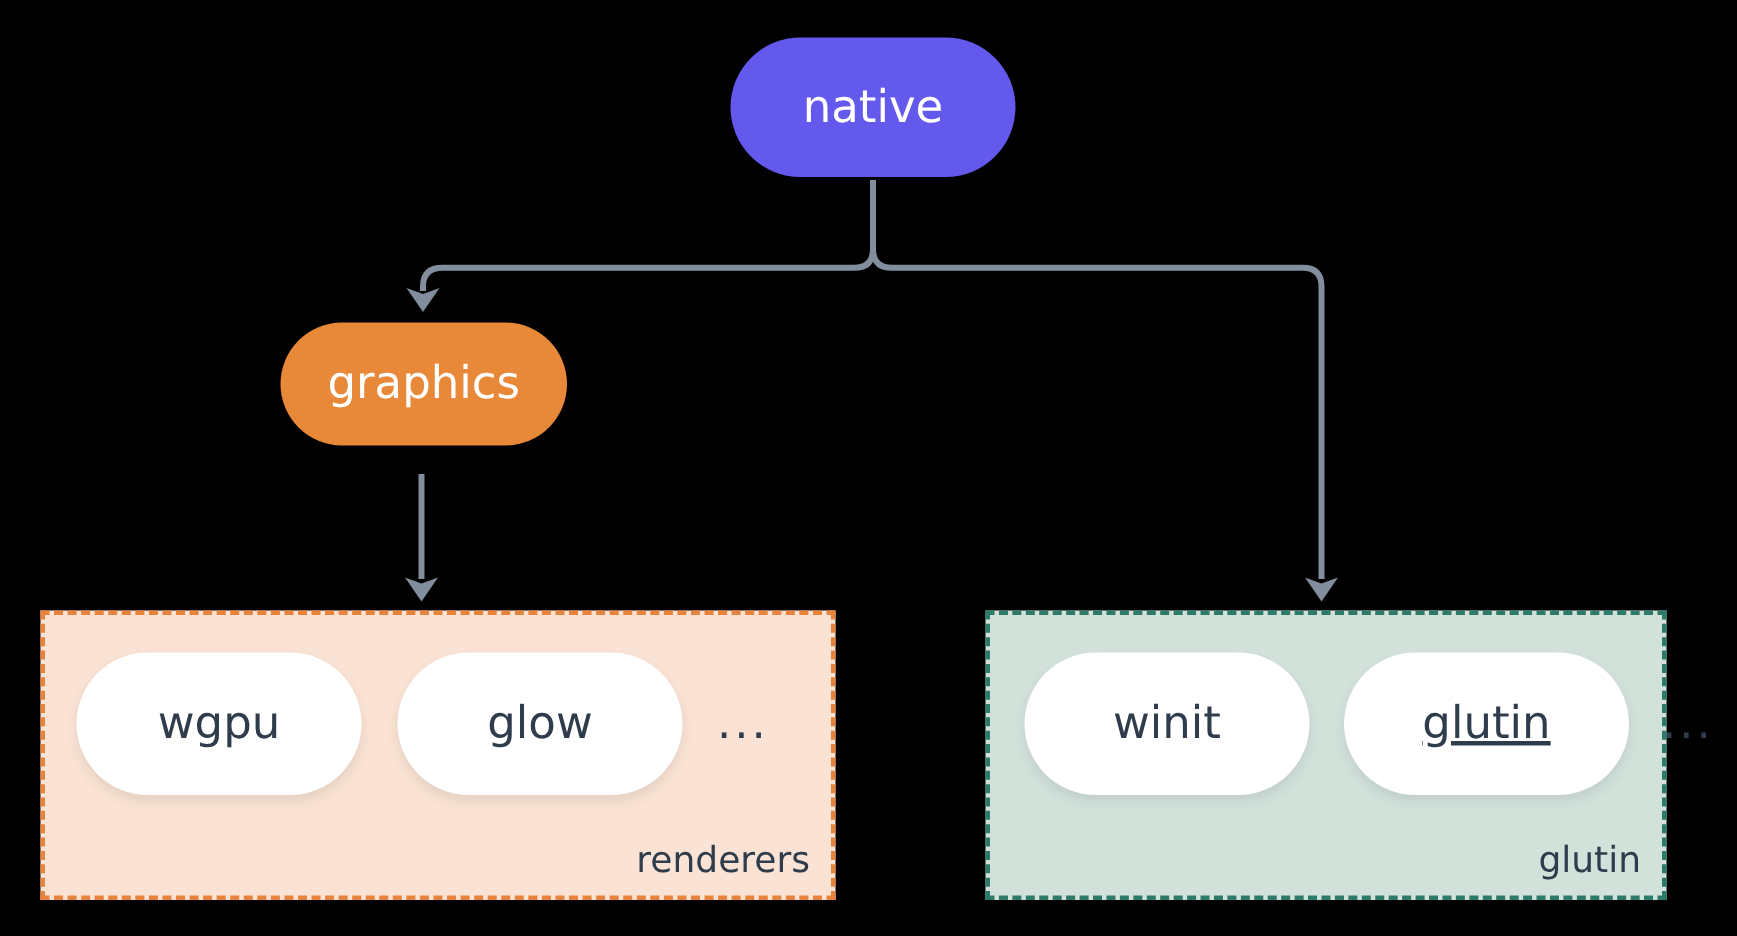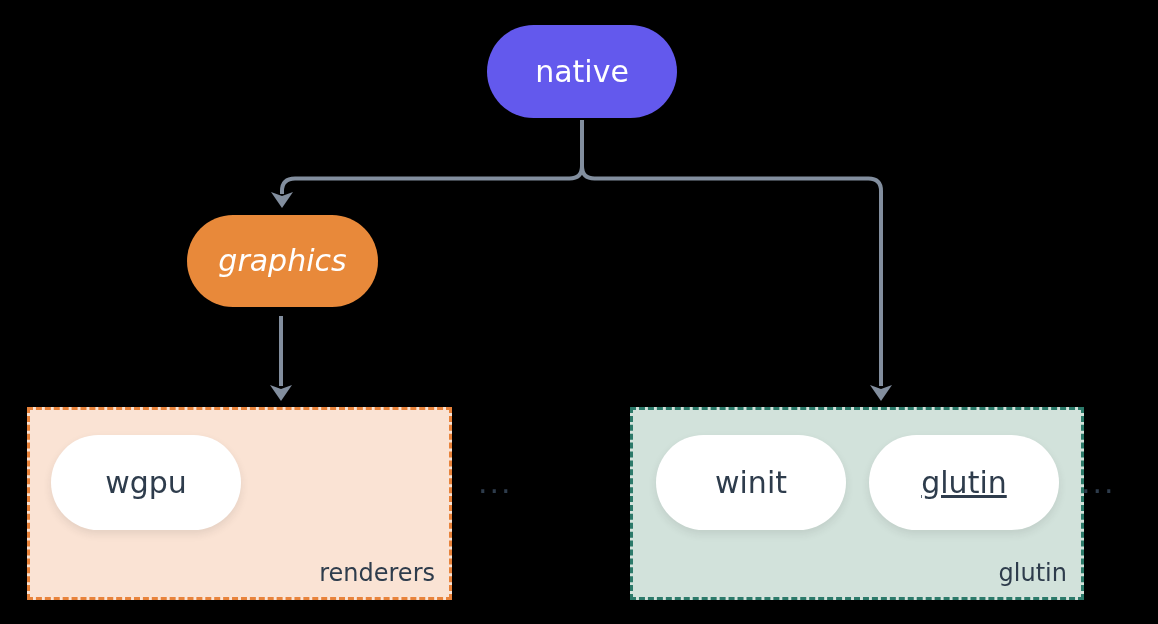--- a/index.html
+++ b/index.html
@@ -48,40 +48,39 @@
     top: 25px;
     width: 190px;
     height: 93px;
     background: var(--native-bg, #6359ED);
     color: var(--node-text, #fff);
   }
   .node-graphics {
     left: 187px;
     top: 215px;
     width: 191px;
-    height: 92px;
+    height: 82px;
     background: var(--graphics-bg, #E8893A);
     color: var(--node-text, #fff);
-    font-style: italic;
   }
   .group {
     position: absolute;
     top: 407px;
     height: 193px;
     box-sizing: border-box;
     border: 3px dashed;
   }
   .group-renderers {
     left: 27px;
-    width: 425px;
+    width: 530px;
     background: var(--renderers-fill, #FAE3D4);
     border-color: var(--renderers-border, #E8833B);
   }
   .group-shells {
-    left: 630px;
+    left: 657px;
     width: 454px;
     background: var(--shells-fill, #D2E2DB);
     border-color: var(--shells-border, #2C7A6A);
   }
   .white-pill {
     position: absolute;
     top: 25px;
     width: 190px;
     height: 95px;
     background: var(--pill-bg, #fff);
@@ -130,20 +129,21 @@
     <polygon class="arrowhead" points="270,385 281,389 292,385 281,401"></polygon>
     <polygon class="arrowhead" points="870,385 881,389 892,385 881,401"></polygon>
   </svg>
 
   <div class="pill node-native">native</div>
 
   <div class="pill node-graphics">graphics</div>
 
   <div class="group group-renderers">
     <div class="white-pill wp-1">wgpu</div>
+    <div class="white-pill wp-2">glow</div>
     <div class="ellipsis">...</div>
     <div class="group-label">renderers</div>
   </div>
 
   <div class="group group-shells">
     <div class="white-pill wp-1">winit</div>
     <div class="white-pill wp-2">glutin</div>
     <div class="ellipsis">...</div>
     <div class="group-label">glutin</div>
   </div>

